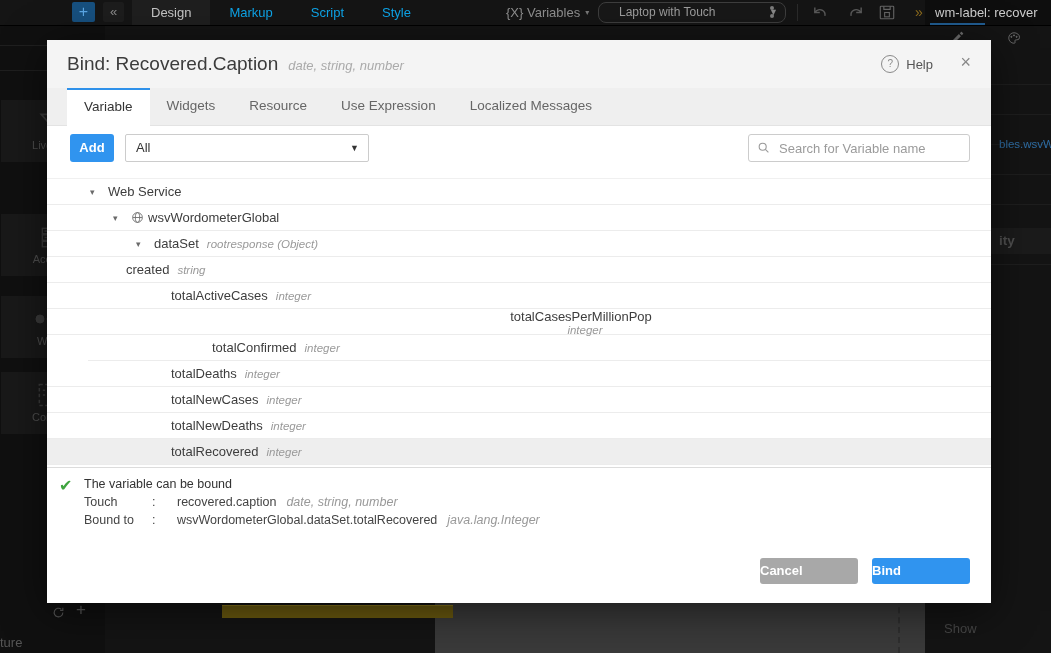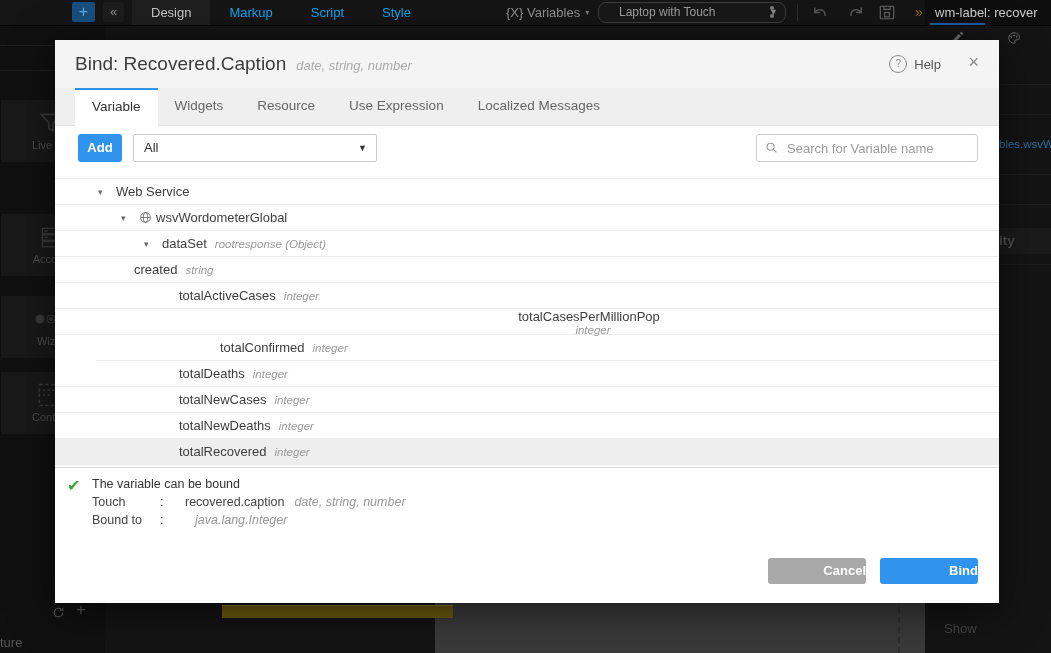--- a/index.html
+++ b/index.html
@@ -48,21 +48,21 @@
   .rp-rows{position:absolute;left:0;right:0;top:30px;height:210px;
            background:repeating-linear-gradient(to bottom,transparent 0 29px,#1e1e1e 29px 30px)}
   .rp-active-line{position:absolute;left:930px;top:23px;width:55px;height:2px;background:#215d92;z-index:4}
   .rp-pencil{position:absolute;left:951px;top:30px;z-index:2;cursor:pointer}
   .rp-palette{position:absolute;left:1006px;top:31px;z-index:2;cursor:pointer}
   .rp-blue-frag{position:absolute;left:999px;top:138px;color:#2e6da4;font-size:11.5px;z-index:2}
   .rp-section{position:absolute;left:925px;top:228px;right:0;height:26px;background:#1b1b1b;z-index:2}
   .rp-section span{margin-left:74px;line-height:26px;color:#4f4f4f;font-size:13.5px;font-weight:bold}
   .rp-show{position:absolute;left:944px;top:621px;color:#474747;font-size:13px;z-index:2}
   
-  .modal{position:absolute;left:55px;top:40px;width:944px;height:563px;background:#fff;
+  .modal{position:absolute;left:47px;top:40px;width:944px;height:563px;background:#fff;
          box-shadow:0 8px 40px rgba(0,0,0,.55);z-index:10}
   .m-header{height:48px;background:#f4f4f4;position:relative}
   .m-title{position:absolute;left:20px;top:13px;font-size:19px;color:#3c3c3c;white-space:nowrap}
   .m-subtitle{font-size:13px;color:#aaa;font-style:italic;margin-left:10px}
   .m-help{position:absolute;right:58px;top:15px;display:flex;align-items:center;gap:7px;color:#555;font-size:13px;cursor:pointer}
   .help-circle{width:16px;height:16px;border:1px solid #8a8a8a;border-radius:50%;color:#8a8a8a;
                font-size:10px;line-height:15px;text-align:center}
   .m-close{position:absolute;right:20px;top:12px;font-size:18px;color:#888;cursor:pointer}
   .m-tabs{height:37px;background:#efefef;border-bottom:1px solid #e3e3e3;display:flex;padding-left:20px}
   .m-tab{padding:0 17px;line-height:36px;font-size:13.5px;color:#666;cursor:pointer}
@@ -86,21 +86,21 @@
   .tw-type{font-style:italic;color:#999;font-size:11.5px;margin-left:8px}
   .m-status{position:absolute;left:0;right:0;top:427px;height:68px;border-top:1px solid #dcdcdc;
             border-bottom:1px solid #dcdcdc;background:#fff}
   .check{position:absolute;left:12px;top:8px;color:#3fa43f;font-size:16px;font-weight:bold}
   .status-msg{position:absolute;left:37px;top:9px;font-size:12.5px;color:#333}
   .status-line{position:absolute;left:37px;font-size:12.5px;color:#444;display:flex}
   .sl-label{width:68px}.sl-colon{width:25px}
   .sl-type{font-style:italic;color:#999;margin-left:10px}
   .m-footer{position:absolute;left:0;right:0;bottom:0;height:68px;background:#fff}
   .m-btn{position:absolute;top:23px;width:98px;height:26px;color:#fff;font-size:13px;font-weight:bold;
-         text-align:right;line-height:26px;border-radius:3px;cursor:pointer}
+         text-align:left;line-height:26px;border-radius:3px;cursor:pointer}
   .cancel-btn{left:713px;background:#a8a8a8}
   .bind-btn{left:825px;background:#3094ef}
 </style>
 </head>
 <body>
 
 <div class="left-col">
   <div class="left-line" style="top:20px"></div>
   <div class="left-line" style="top:45px"></div>
   <div id="palette">
@@ -324,20 +324,21 @@
     <div class="status-msg">The variable can be bound</div>
     <div class="status-line" style="top:27px">
       <span class="sl-label">Touch</span>
       <span class="sl-colon">:</span>
       <span>recovered.caption</span>
       <span class="sl-type">date, string, number</span>
     </div>
     <div class="status-line" style="top:45px">
       <span class="sl-label">Bound to</span>
       <span class="sl-colon">:</span>
+      <span>wsvWordometerGlobal.dataSet.totalRecovered</span>
       <span class="sl-type">java.lang.Integer</span>
     </div>
   </div>
 
   <div class="m-footer">
     <div class="m-btn cancel-btn">Cancel</div>
     <div class="m-btn bind-btn">Bind</div>
   </div>
 </div>
 

